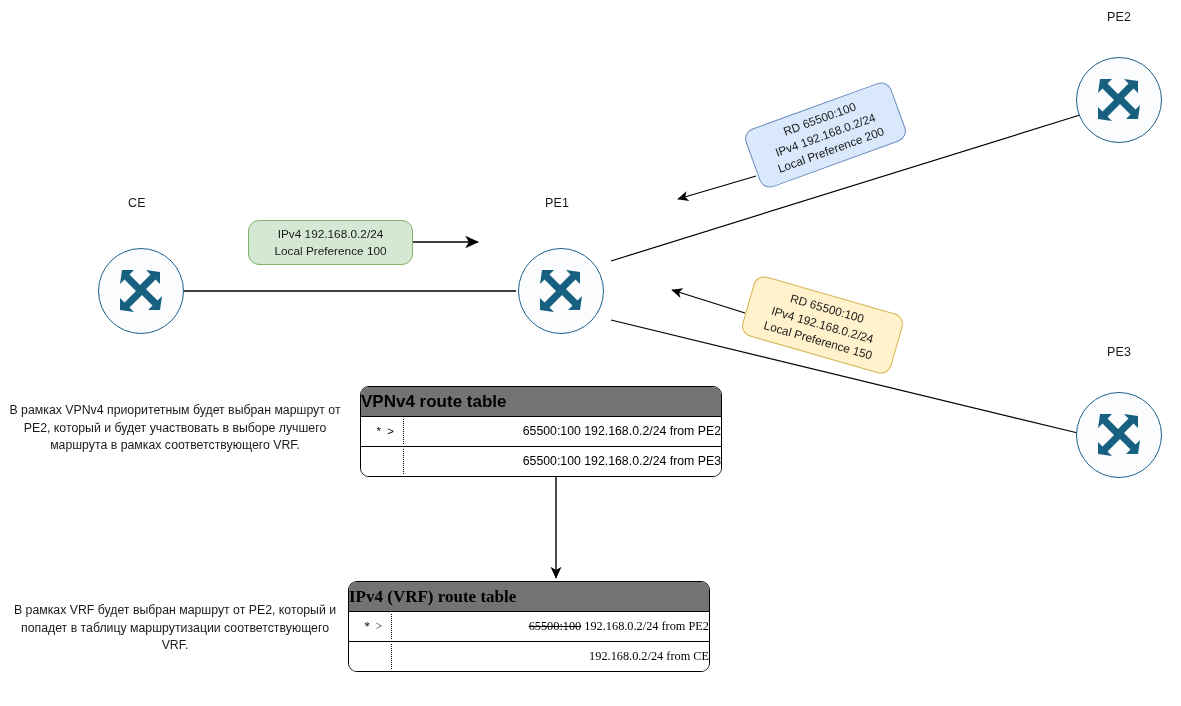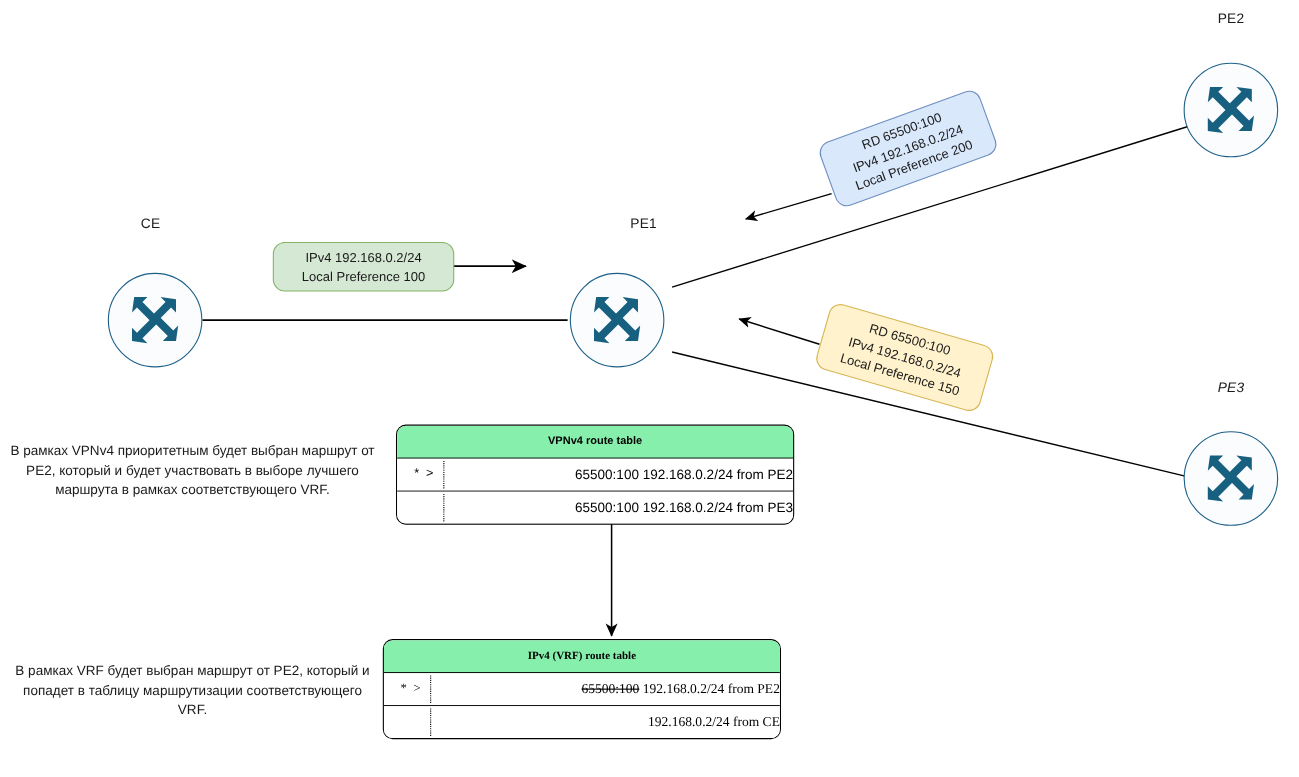--- a/index.html
+++ b/index.html
@@ -84,26 +84,26 @@
     width: 362px;
     box-sizing: border-box;
     border: 1.4px solid #000000;
     border-radius: 9px;
     background: #ffffff;
     overflow: hidden;
   }
   .rtable .thead {
     height: 29px;
     line-height: 29px;
-    text-align: center;
-    font-size: 10px;
+    text-align: left;
+    font-size: 17px;
     font-weight: bold;
     color: #000;
     border-bottom: 1.3px solid #000;
-    background: #86efac;
+    background: #737373;
   }
   .rtable .trow {
     position: relative;
     height: 29px;
     line-height: 29px;
     font-size: 12.3px;
     color: #000;
     background: #ffffff;
   }
   .rtable .trow.divided { border-bottom: 1.3px solid #000; }
@@ -184,21 +184,21 @@
     <div class="disc"></div>
     <svg width="86" height="86">
       <g fill="#17607f" stroke="none">
         <path d="M24 22 L36 22 L31.5 26.5 L46 41 L41 46 L26.5 31.5 L22 36 Z"></path>
         <path d="M62 22 L62 34 L57.5 29.5 L43 44 L38 39 L52.5 24.5 L48 20 Z" transform="translate(0,2)"></path>
         <path d="M24 64 L24 52 L28.5 56.5 L43 42 L48 47 L33.5 61.5 L38 66 Z" transform="translate(-2,-2)"></path>
         <path d="M62 64 L50 64 L54.5 59.5 L40 45 L45 40 L59.5 54.5 L64 50 Z" transform="translate(0,-2)"></path>
       </g>
     </svg>
   </div>
-  <div class="node-label" style="left:545px; top:196px;margin-left:28px;">PE1</div>
+  <div class="node-label" style="left:545px; top:196px;">PE1</div>
 
   <div class="router" style="left:1076px; top:57px;">
     <div class="disc"></div>
     <svg width="86" height="86">
       <g fill="#17607f" stroke="none">
         <path d="M24 22 L36 22 L31.5 26.5 L46 41 L41 46 L26.5 31.5 L22 36 Z"></path>
         <path d="M62 22 L62 34 L57.5 29.5 L43 44 L38 39 L52.5 24.5 L48 20 Z" transform="translate(0,2)"></path>
         <path d="M24 64 L24 52 L28.5 56.5 L43 42 L48 47 L33.5 61.5 L38 66 Z" transform="translate(-2,-2)"></path>
         <path d="M62 64 L50 64 L54.5 59.5 L40 45 L45 40 L59.5 54.5 L64 50 Z" transform="translate(0,-2)"></path>
       </g>
@@ -210,21 +210,21 @@
     <div class="disc"></div>
     <svg width="86" height="86">
       <g fill="#17607f" stroke="none">
         <path d="M24 22 L36 22 L31.5 26.5 L46 41 L41 46 L26.5 31.5 L22 36 Z"></path>
         <path d="M62 22 L62 34 L57.5 29.5 L43 44 L38 39 L52.5 24.5 L48 20 Z" transform="translate(0,2)"></path>
         <path d="M24 64 L24 52 L28.5 56.5 L43 42 L48 47 L33.5 61.5 L38 66 Z" transform="translate(-2,-2)"></path>
         <path d="M62 64 L50 64 L54.5 59.5 L40 45 L45 40 L59.5 54.5 L64 50 Z" transform="translate(0,-2)"></path>
       </g>
     </svg>
   </div>
-  <div class="node-label" style="left:1107px; top:345px;font-style:italic;">PE3</div>
+  <div class="node-label" style="left:1107px; top:345px;">PE3</div>
 
   <div class="callout green" style="left:248px; top:220px; width:165px; height:45px;">
     <div>
       <span>IPv4 192.168.0.2/24</span>
       <span>Local Preference 100</span>
     </div>
   </div>
 
   <div class="callout blue" style="left:748px; top:104px; width:155px; height:62px; transform:rotate(-20deg);">
     <div>

